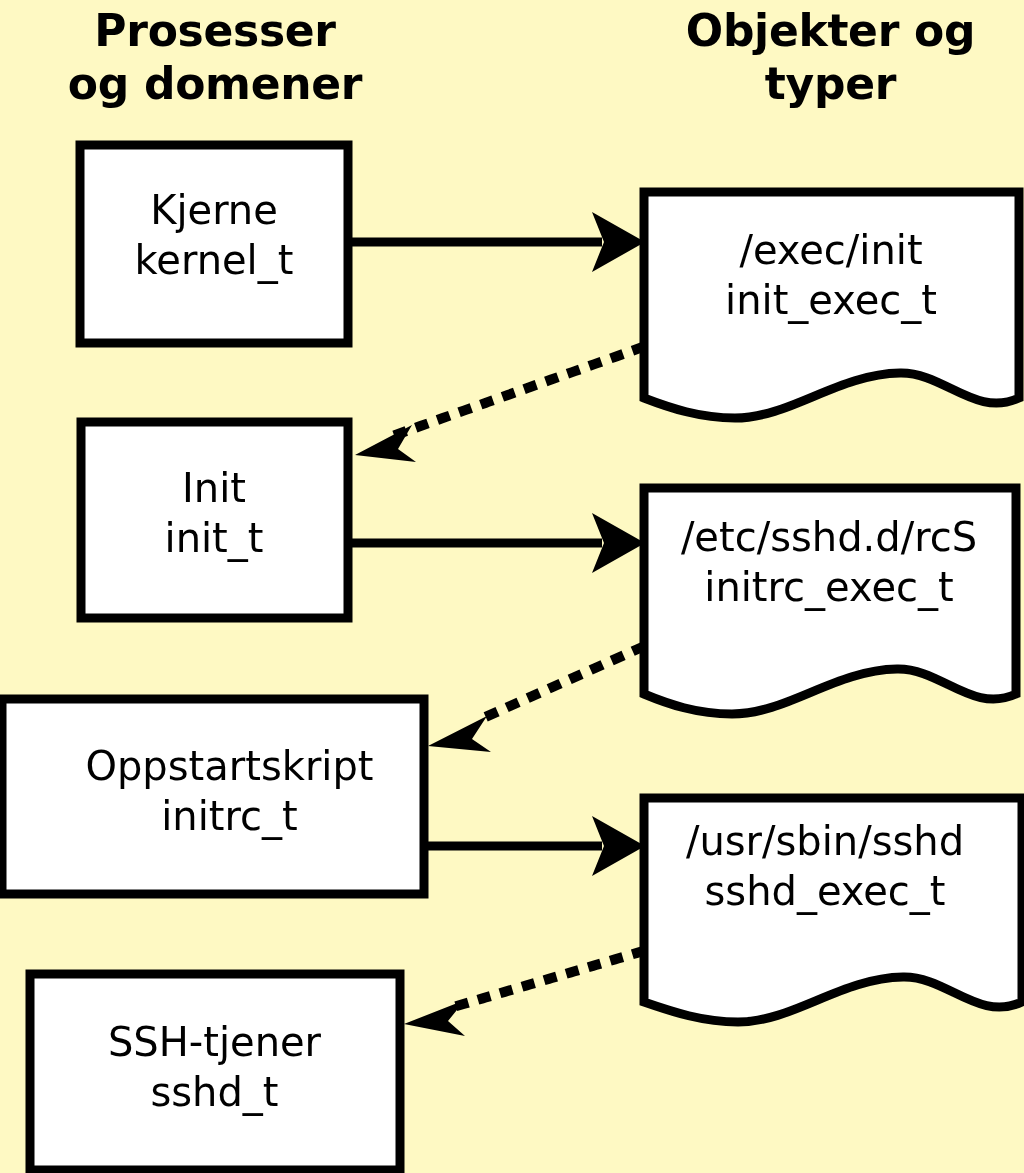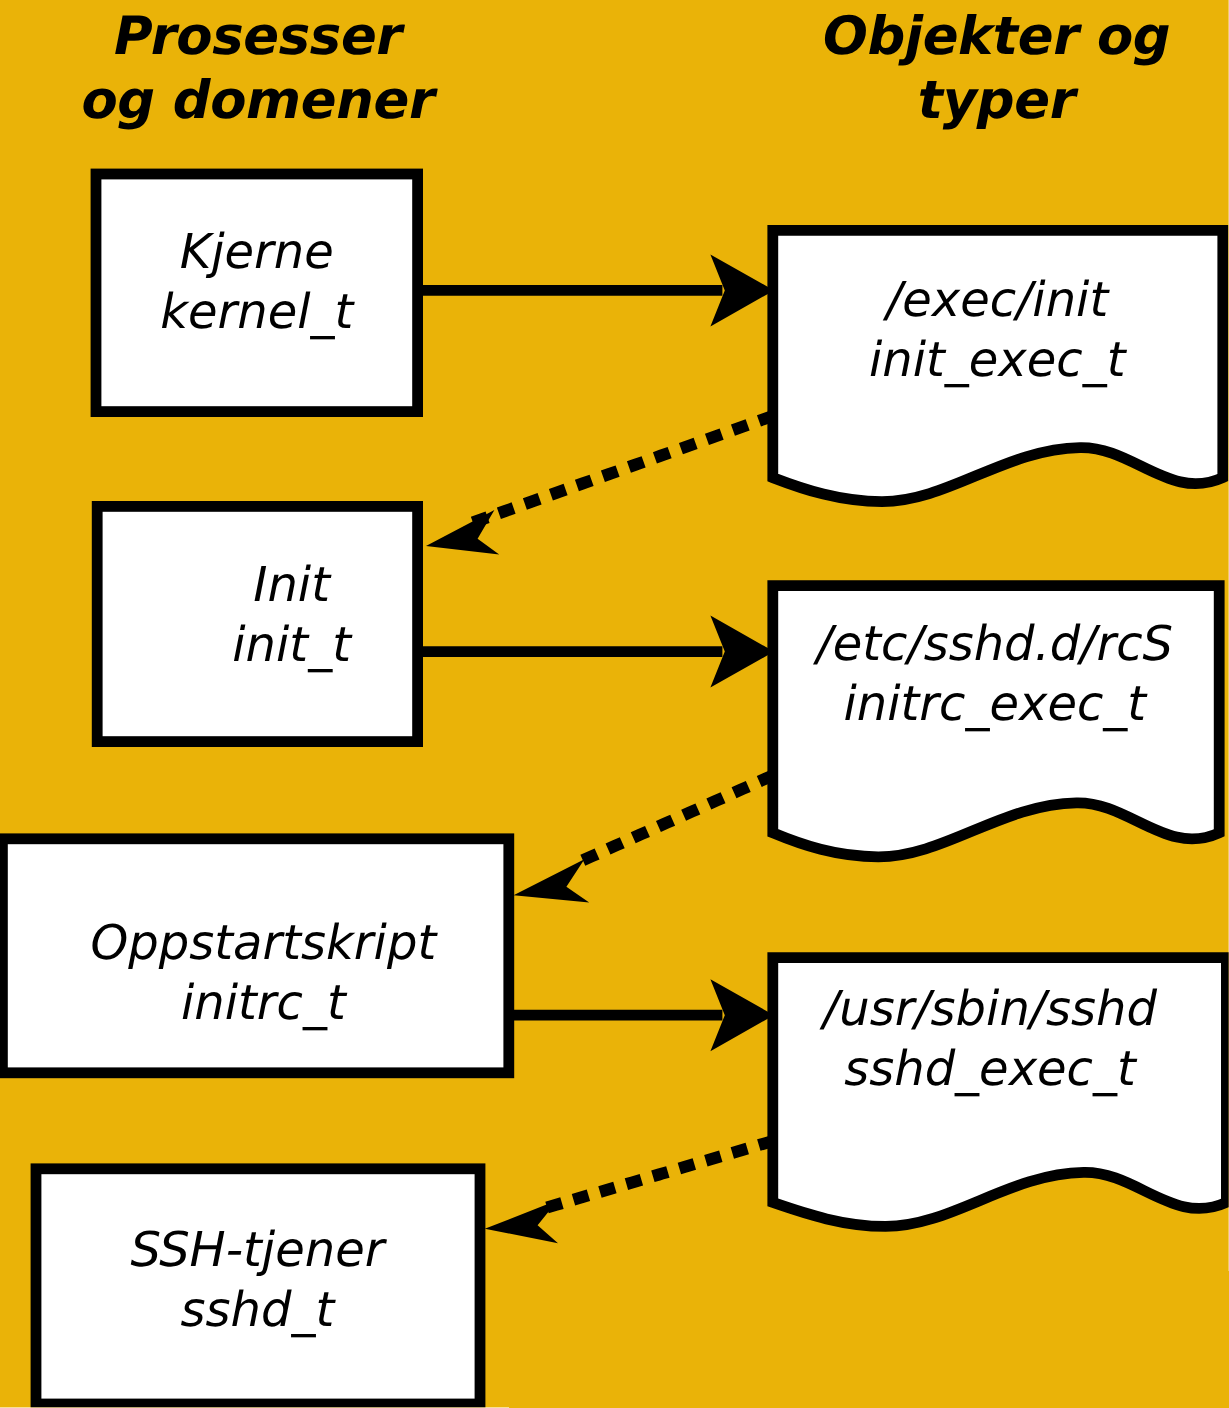--- a/index.html
+++ b/index.html
@@ -9,23 +9,22 @@
     background: #ffffff;
   }
   body {
     font-family: "DejaVu Sans", "Liberation Sans", sans-serif;
     color: #000000;
   }
   #canvas {
     position: relative;
     width: 1024px;
     height: 1173px;
-    background: #eab308;
+    background: #fef9c3;
     overflow: hidden;
-    font-style: italic;
   }
   #diagram-svg {
     position: absolute;
     left: 0;
     top: 0;
     width: 1024px;
     height: 1173px;
   }
   .col-header {
     position: absolute;
@@ -57,22 +56,22 @@
   }
   .edge-label {
     position: absolute;
     font-size: 38px;
     line-height: 42px;
     text-align: center;
     color: #000000;
   }
   
   #label-kernel   { left: 78px;  top: 185px; width: 272px; text-align: center; }
-  #label-init     { left: 78px;  top: 463px; width: 272px; margin-left: 29px; }
-  #label-initrc   { left: 8px;   top: 741px; width: 423px; margin-top: 20px; }
+  #label-init     { left: 78px;  top: 463px; width: 272px; }
+  #label-initrc   { left: 18px;   top: 741px; width: 423px; }
   #label-sshd     { left: 27px;  top: 1017px; width: 375px; }
   
   #label-sbininit   { left: 640px; top: 225px; width: 382px; }
   #label-rcs        { left: 640px; top: 512px; width: 378px; }
   #label-usrsbinsshd{ left: 667px; top: 816px; width: 316px; }
   
   #label-exec { left: 420px; top: 184px; width: 160px; }
 </style>
 </head>
 <body>

